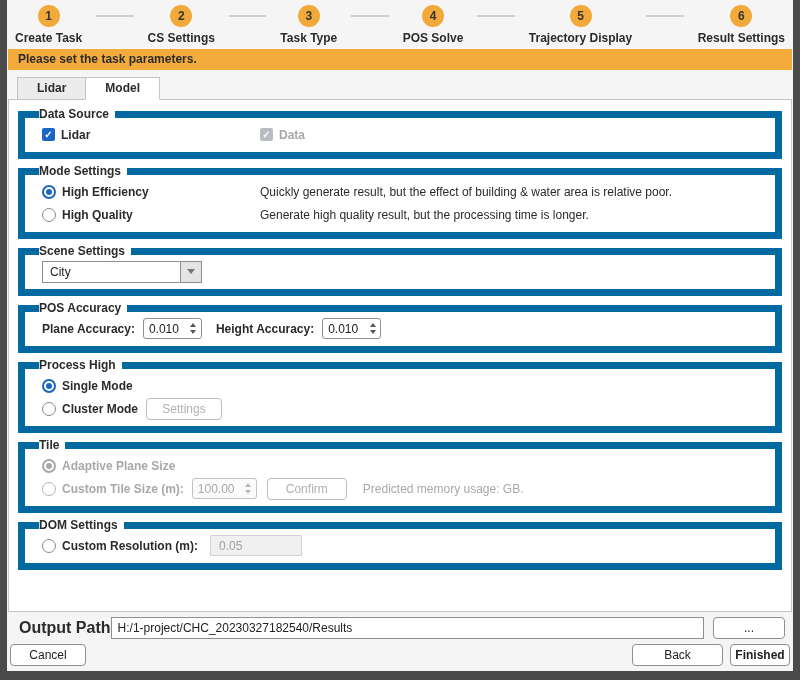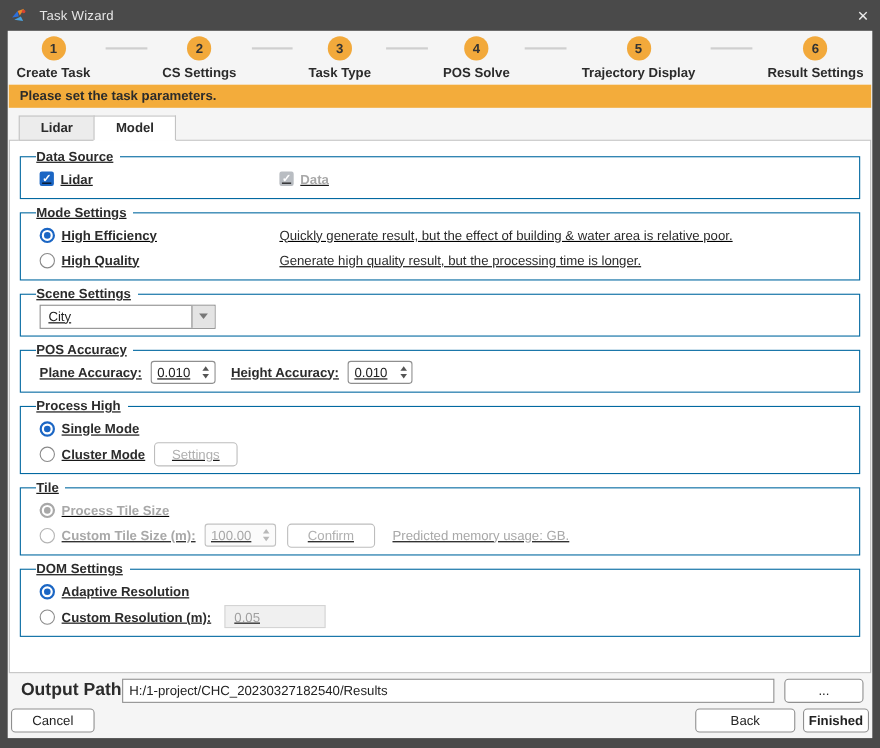--- a/index.html
+++ b/index.html
@@ -32,21 +32,21 @@
   
   .tabs { display:flex; margin:7px 0 0 10px; position:relative; z-index:2; }
   .tab { padding:3px 19px 4px; font-size:12px; font-weight:700; color:#2b2b2b;
          border:1px solid #c3c3c3; background:#ececec; margin-bottom:-1px; cursor:default; }
   .tab + .tab { margin-left:-1px; }
   .tab.active { background:#ffffff; border-bottom-color:#ffffff; }
 
   
   .panel { background:#ffffff; border:1px solid #c3c3c3; margin:0 1px; flex:1 1 auto; overflow:hidden; padding-top:2px; }
 
-  fieldset { border:1px solid #0369a1; margin:5px 9px 0; padding:2px 12px 6px;text-decoration:underline; }
+  fieldset { border:7px solid #0369a1; margin:5px 9px 0; padding:2px 12px 6px; }
   legend { font-size:12px; font-weight:700; color:#2b2b2b; padding:0 6px 0 0; margin-left:2px; }
   .row { display:flex; align-items:center; min-height:23px; margin-left:5px; font-size:12px; }
   .w218 { width:218px; display:flex; align-items:center; }
   .lbl { font-weight:700; color:#2b2b2b; margin-left:6px; }
   .desc { color:#2b2b2b; }
   .dis { color:#a8a8a8 !important; }
 
   
   .cb { width:13px; height:13px; border-radius:2px; display:inline-flex; align-items:center; justify-content:center; flex:0 0 auto; }
   .cb.checked { background:#1B66C4; }
@@ -99,32 +99,20 @@
   .cancel-btn { width:76px; }
   .footer-right { margin-left:auto; display:flex; gap:7px; }
   .back-btn { width:91px; }
   .finished-btn { width:60px;font-weight:bold; }
 </style>
 </head>
 <body>
 
 <div class="window">
 
-  <div class="titlebar">
-    <span class="app-icon">
-      <svg viewBox="0 0 16 16" width="16" height="16">
-        <path d="M2 10 L7 4 L8 9 Z" fill="#2e6fd8"></path>
-        <path d="M7 4 L13 2 L9 8 Z" fill="#e8892b"></path>
-        <path d="M4 12 L10 9 L12 13 Z" fill="#4aa3e0"></path>
-        <circle cx="12.5" cy="4.5" r="1.6" fill="#d84330"></circle>
-      </svg>
-    </span>
-    <span class="title-text">Task Wizard</span>
-    <span class="close-btn">✕</span>
-  </div>
 
   <div class="client">
 
     <div class="stepper">
       <div class="step-circle-cell" style="grid-column:1">
           <span class="step-circle">1</span>
         </div>
       <div class="step-line" style="grid-column:2"></div>
       <div class="step-circle-cell" style="grid-column:3">
           <span class="step-circle">2</span>
@@ -244,21 +232,21 @@
           </span>
           <span class="btn disabled" style="width:76px;margin-left:8px">Settings</span>
         </div>
       </fieldset>
 
       <fieldset>
         <legend>Tile</legend>
         <div class="row">
           <span style="display:flex;align-items:center">
             <span class="rb sel disabled"></span>
-            <span class="lbl dis">Process Tile Size</span>
+            <span class="lbl dis">Adaptive Plane Size</span>
           </span>
         </div>
         <div class="row">
           <span style="display:flex;align-items:center">
             <span class="rb disabled"></span>
             <span class="lbl dis">Custom Tile Size (m):</span>
           </span>
           <span class="spin disabled" style="margin-left:8px">
             <span class="spin-val" style="width:48px">100.00</span>
             <span class="spin-arrows">
@@ -266,26 +254,20 @@
                 <i class="tri-dn"></i>
               </span>
           </span>
           <span class="btn disabled" style="width:80px;margin-left:10px">Confirm</span>
           <span class="dis" style="margin-left:16px">Predicted memory usage: GB.</span>
         </div>
       </fieldset>
 
       <fieldset>
         <legend>DOM Settings</legend>
-        <div class="row">
-          <span style="display:flex;align-items:center">
-            <span class="rb sel"></span>
-            <span class="lbl">Adaptive Resolution</span>
-          </span>
-        </div>
         <div class="row">
           <span style="display:flex;align-items:center">
             <span class="rb"></span>
             <span class="lbl">Custom Resolution (m):</span>
           </span>
           <span class="tfield" style="margin-left:12px">0.05</span>
         </div>
       </fieldset>
 
     </div>

